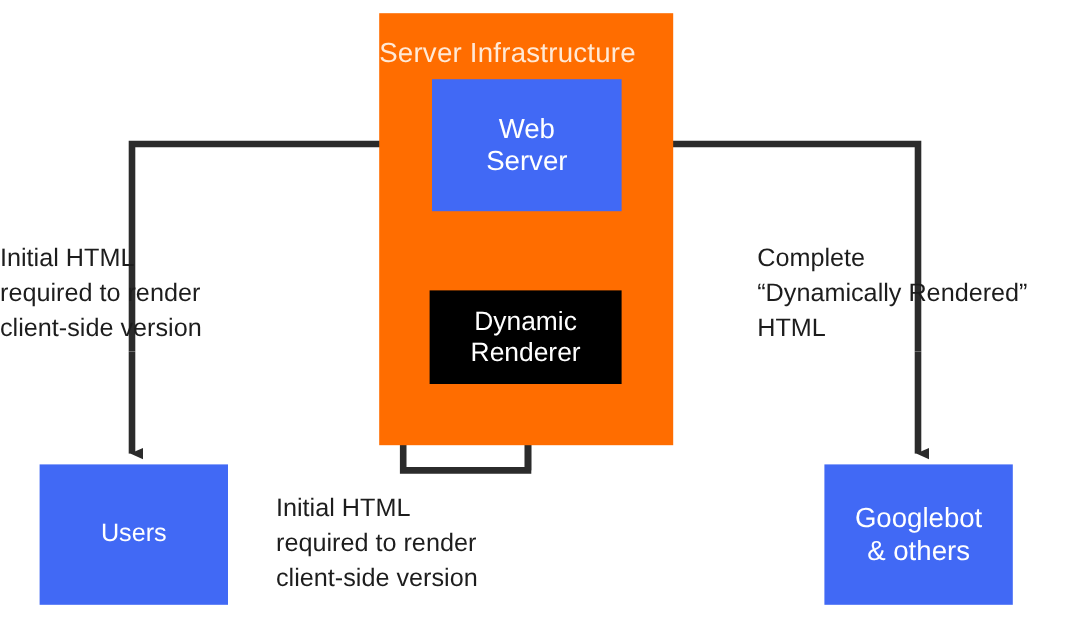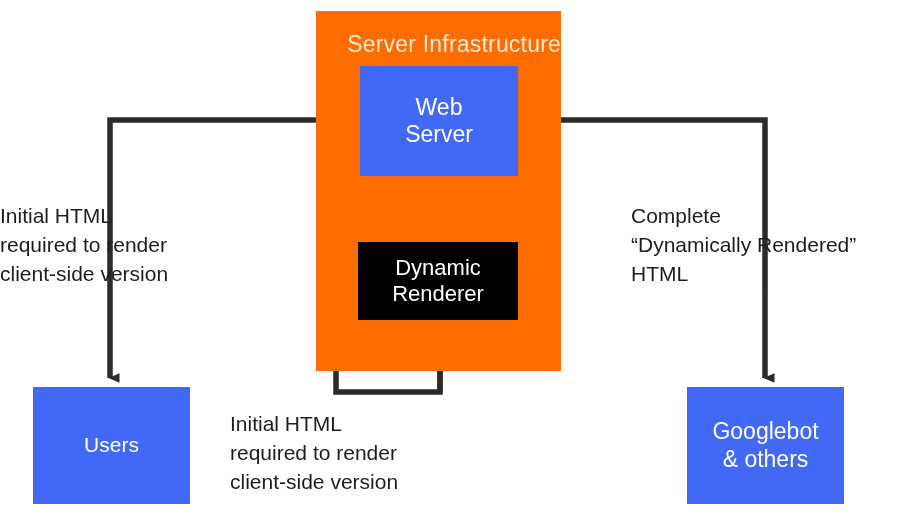--- a/index.html
+++ b/index.html
@@ -45,21 +45,21 @@
     width: 245px;
     height: 360px;
     background: #FF6D00;
     display: block;
   }
   .group-title {
     position: absolute;
     left: 0;
     top: 20px;
     width: 245px;
-    text-align: right;
+    text-align: left;
     color: #ffe9d6;
     font-size: 23px;
     letter-spacing: 0.2px;
   }
 
   .web-server {
     left: 360px;
     top: 66px;
     width: 158px;
     height: 110px;

